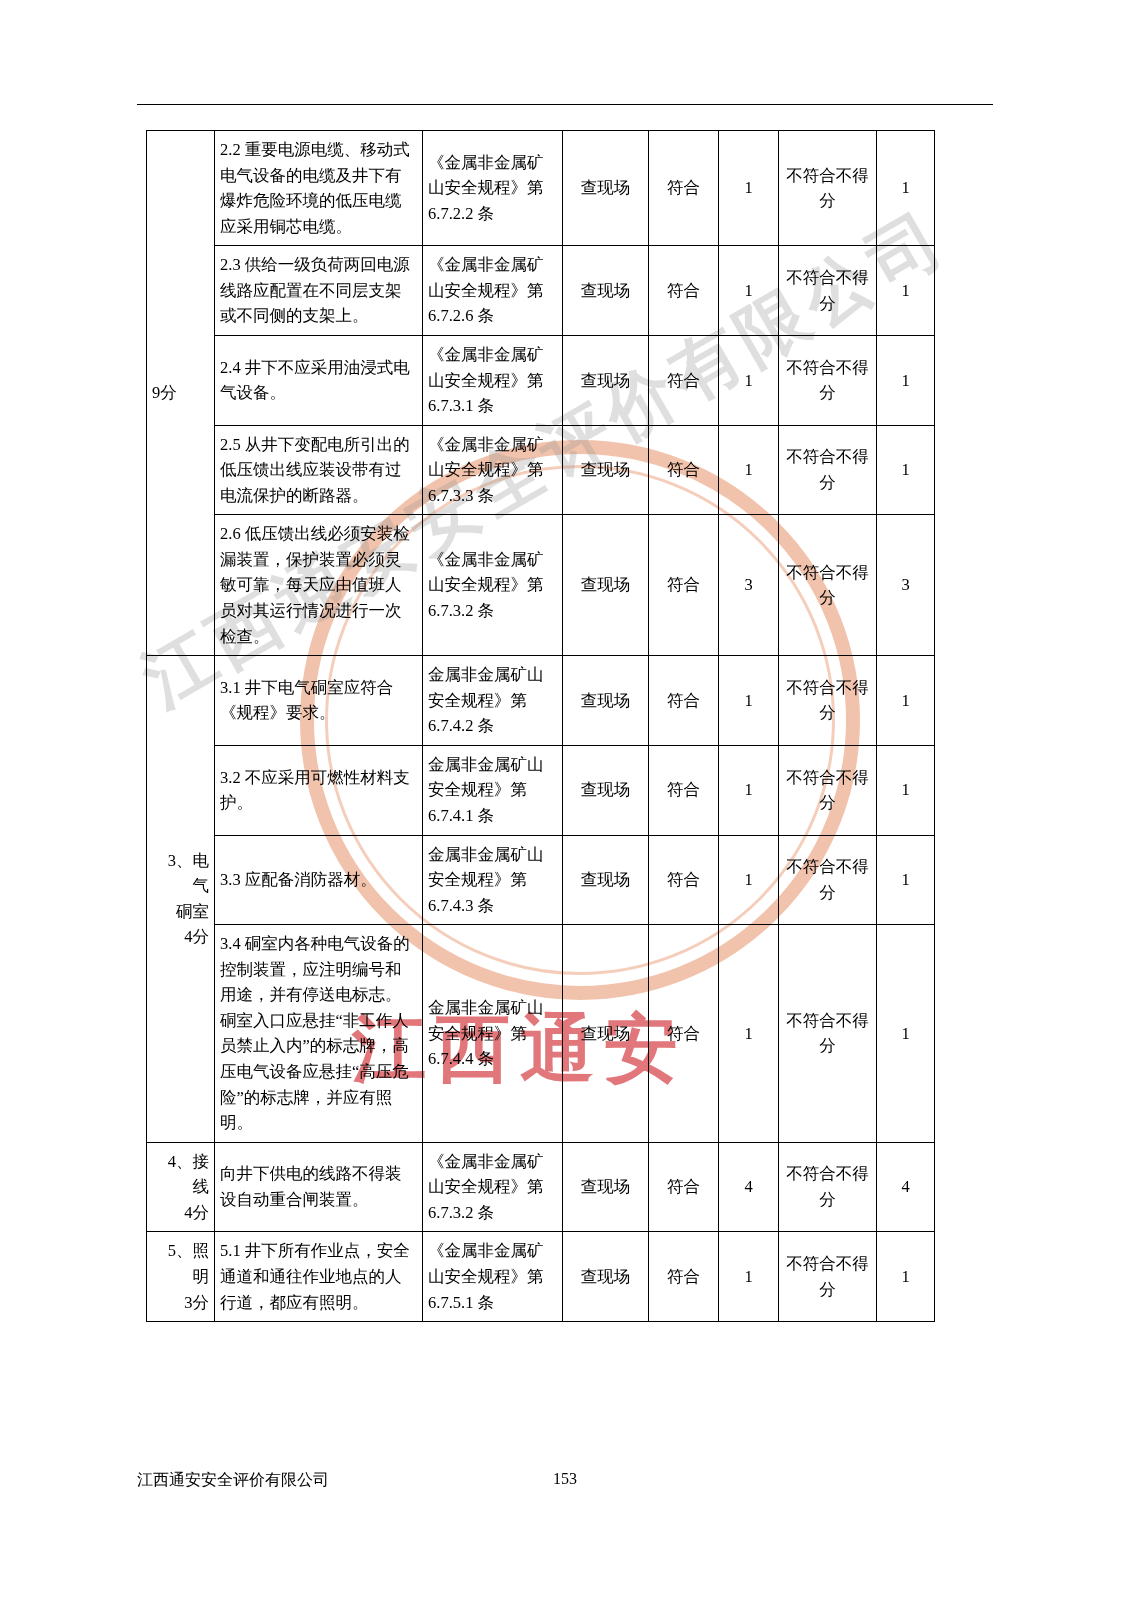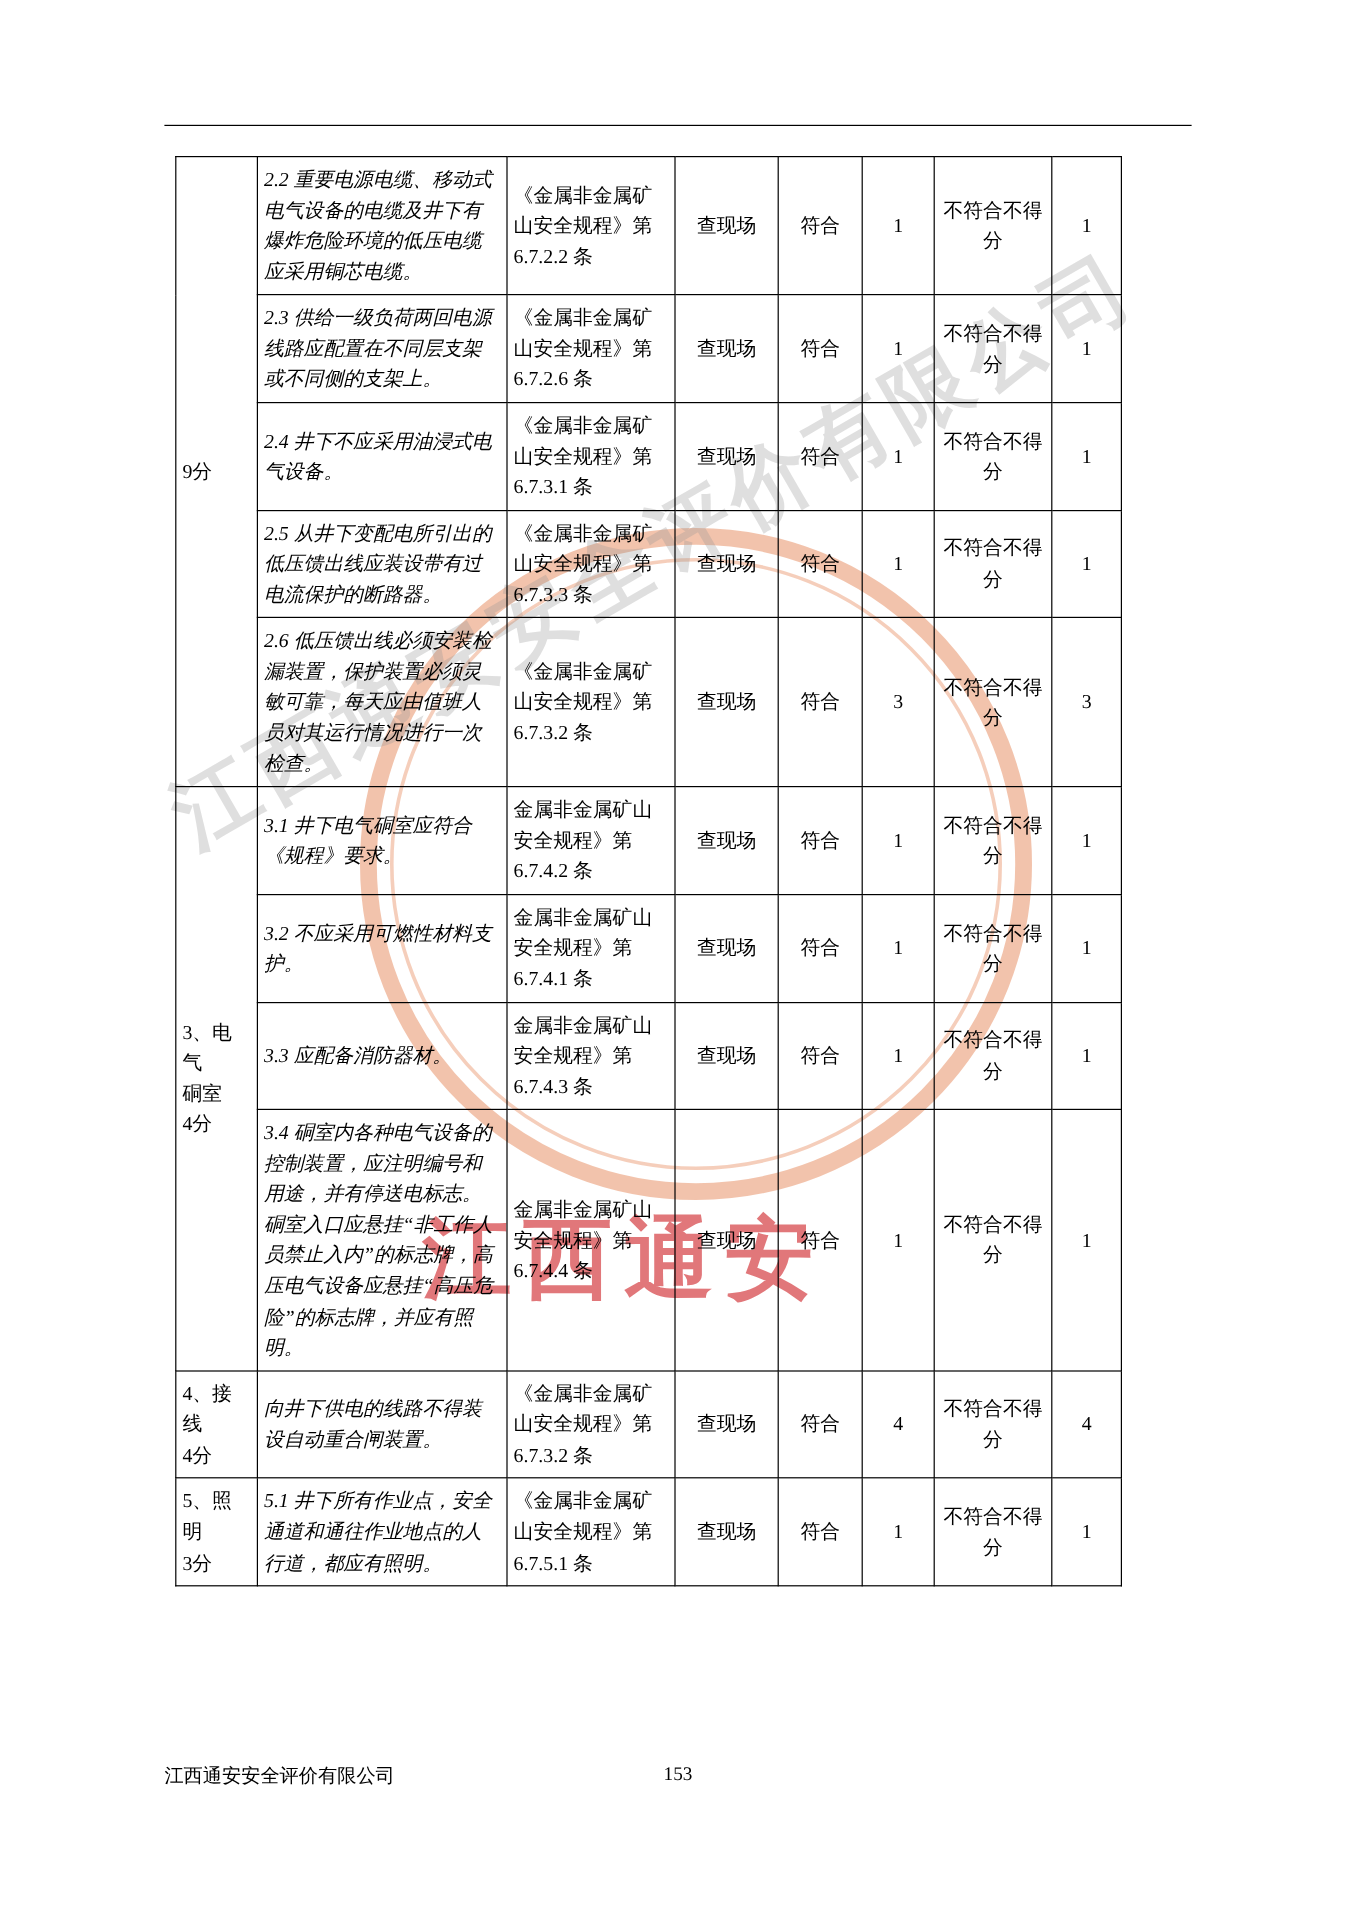--- a/index.html
+++ b/index.html
@@ -170,25 +170,24 @@
     text-align: center;
     line-height: 1.5;
   }
   td.c-actual {
     width: 58px;
     text-align: center;
   }
   .just {
     text-align: justify;
     text-align-last: left;
-    font-style: italic;
   }
   .group-lines span {
     display: block;
-    text-align: left;
+    text-align: right;
   }
   .group-lines .g1 { text-align: left; padding-left: 0px; }
 </style>
 </head>
 <body>
 
 <div class="page">
 
   <div class="wm wm-ring"></div>
   <div class="wm wm-ring2"></div>

